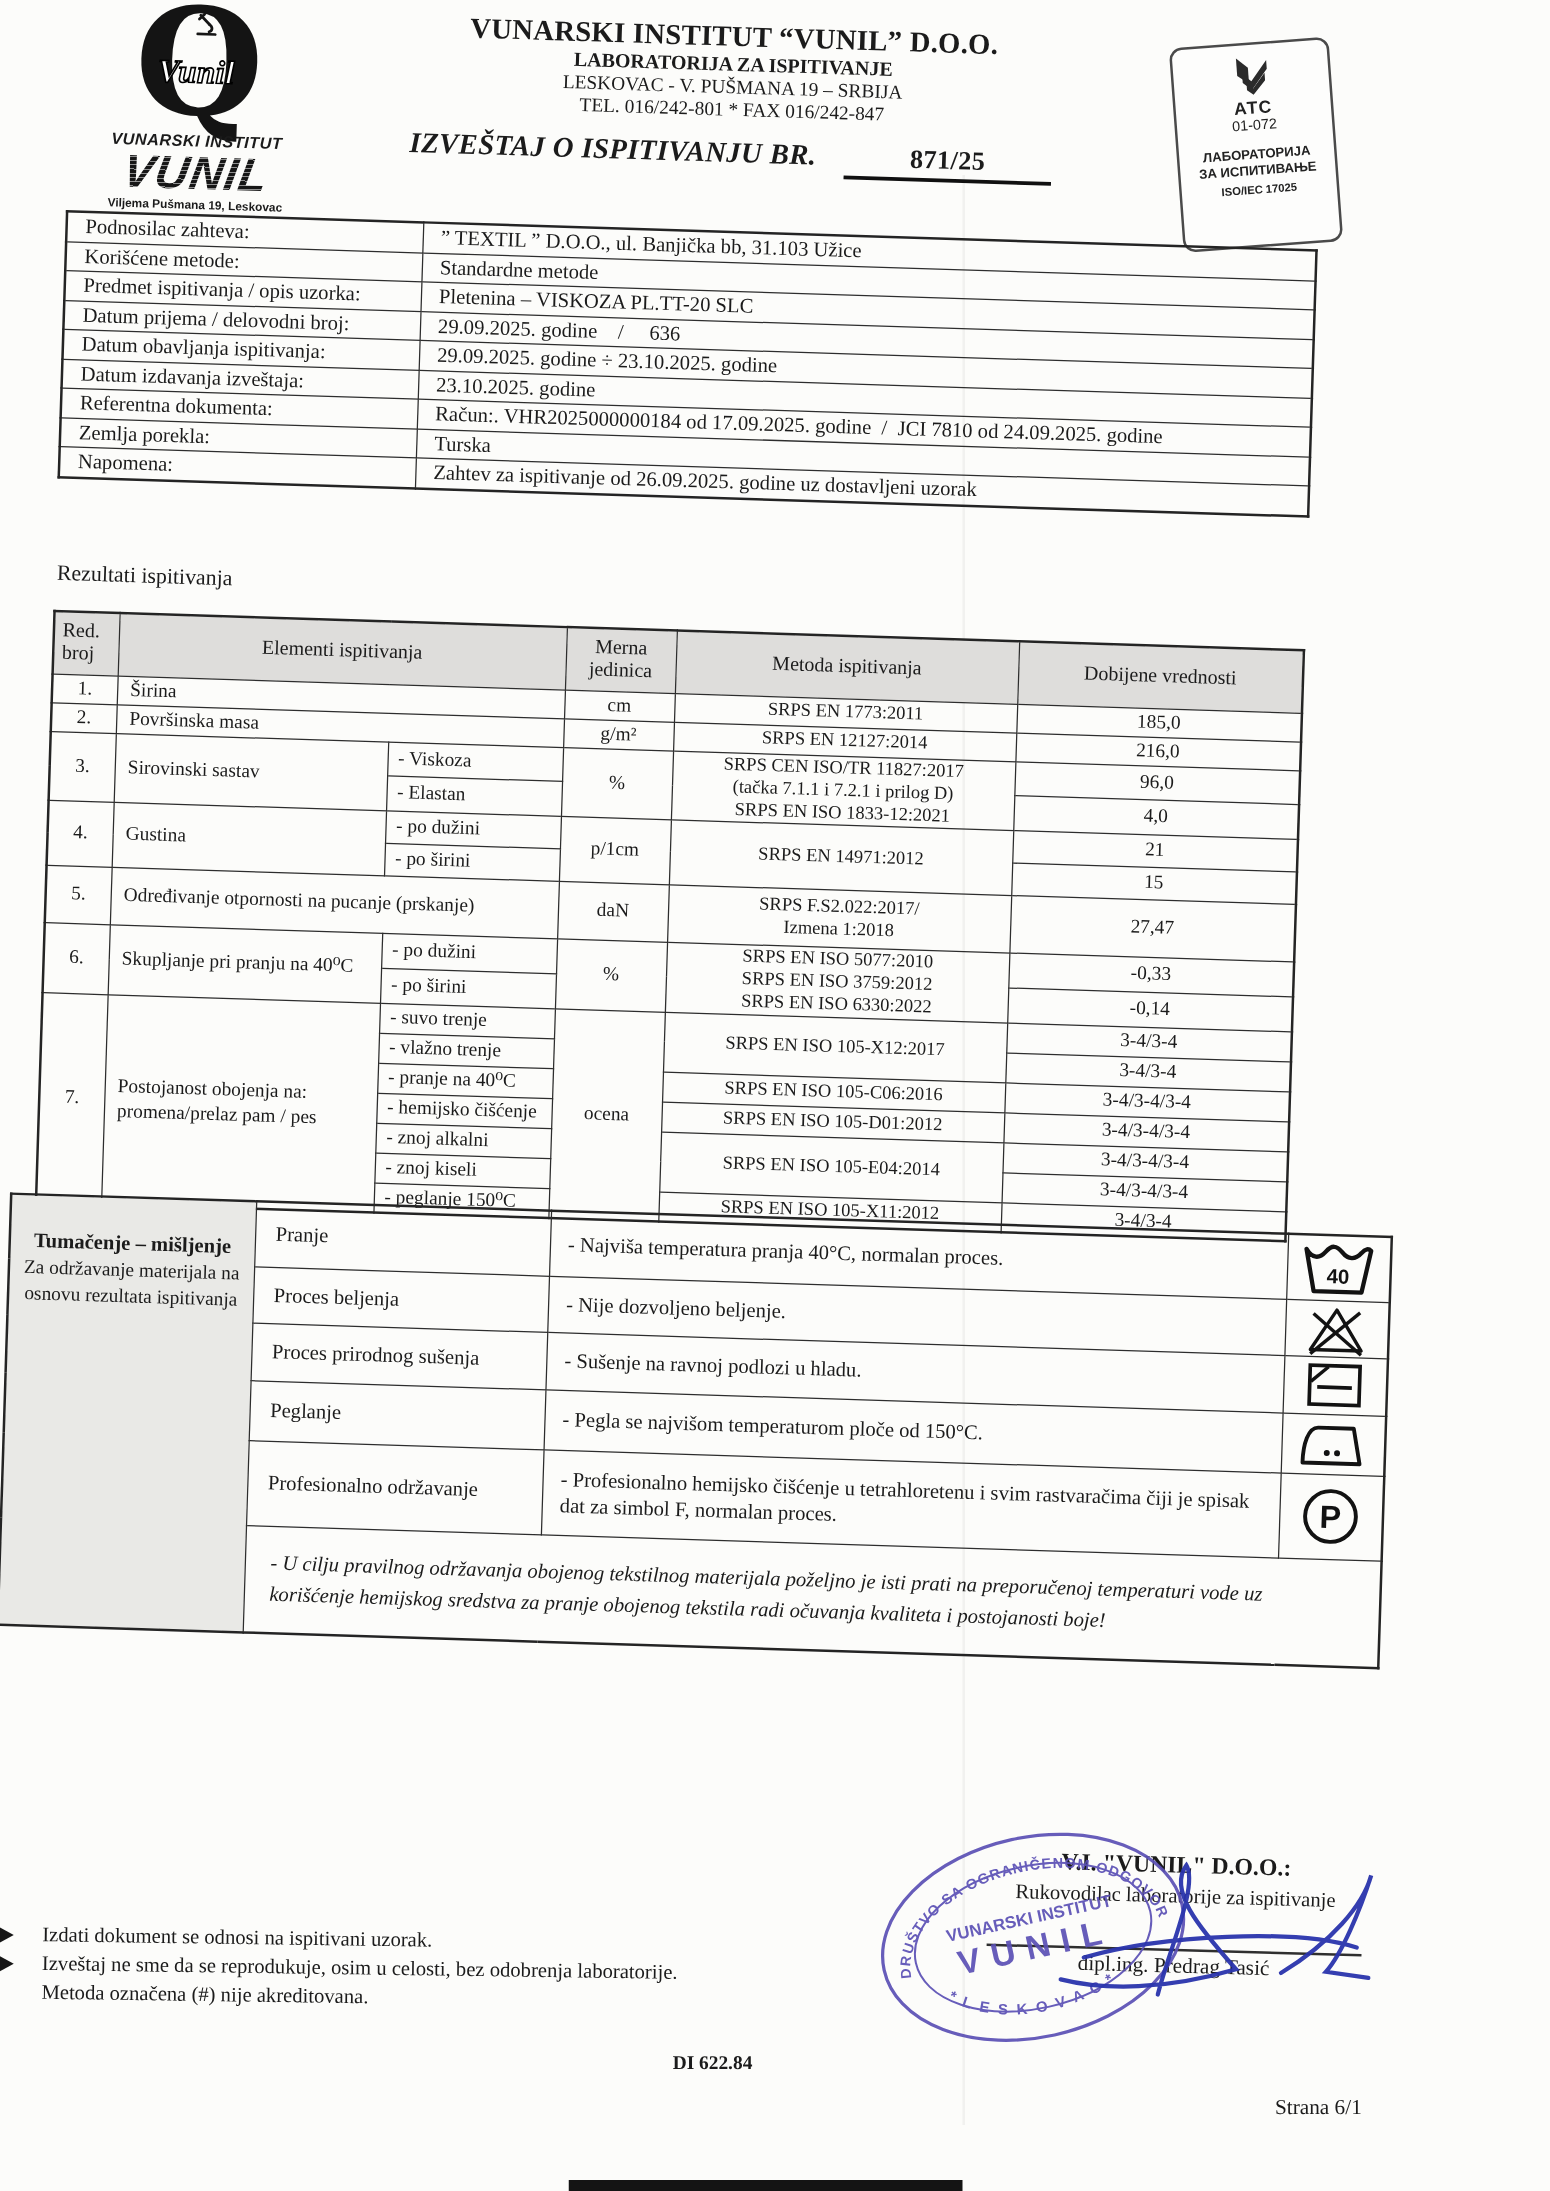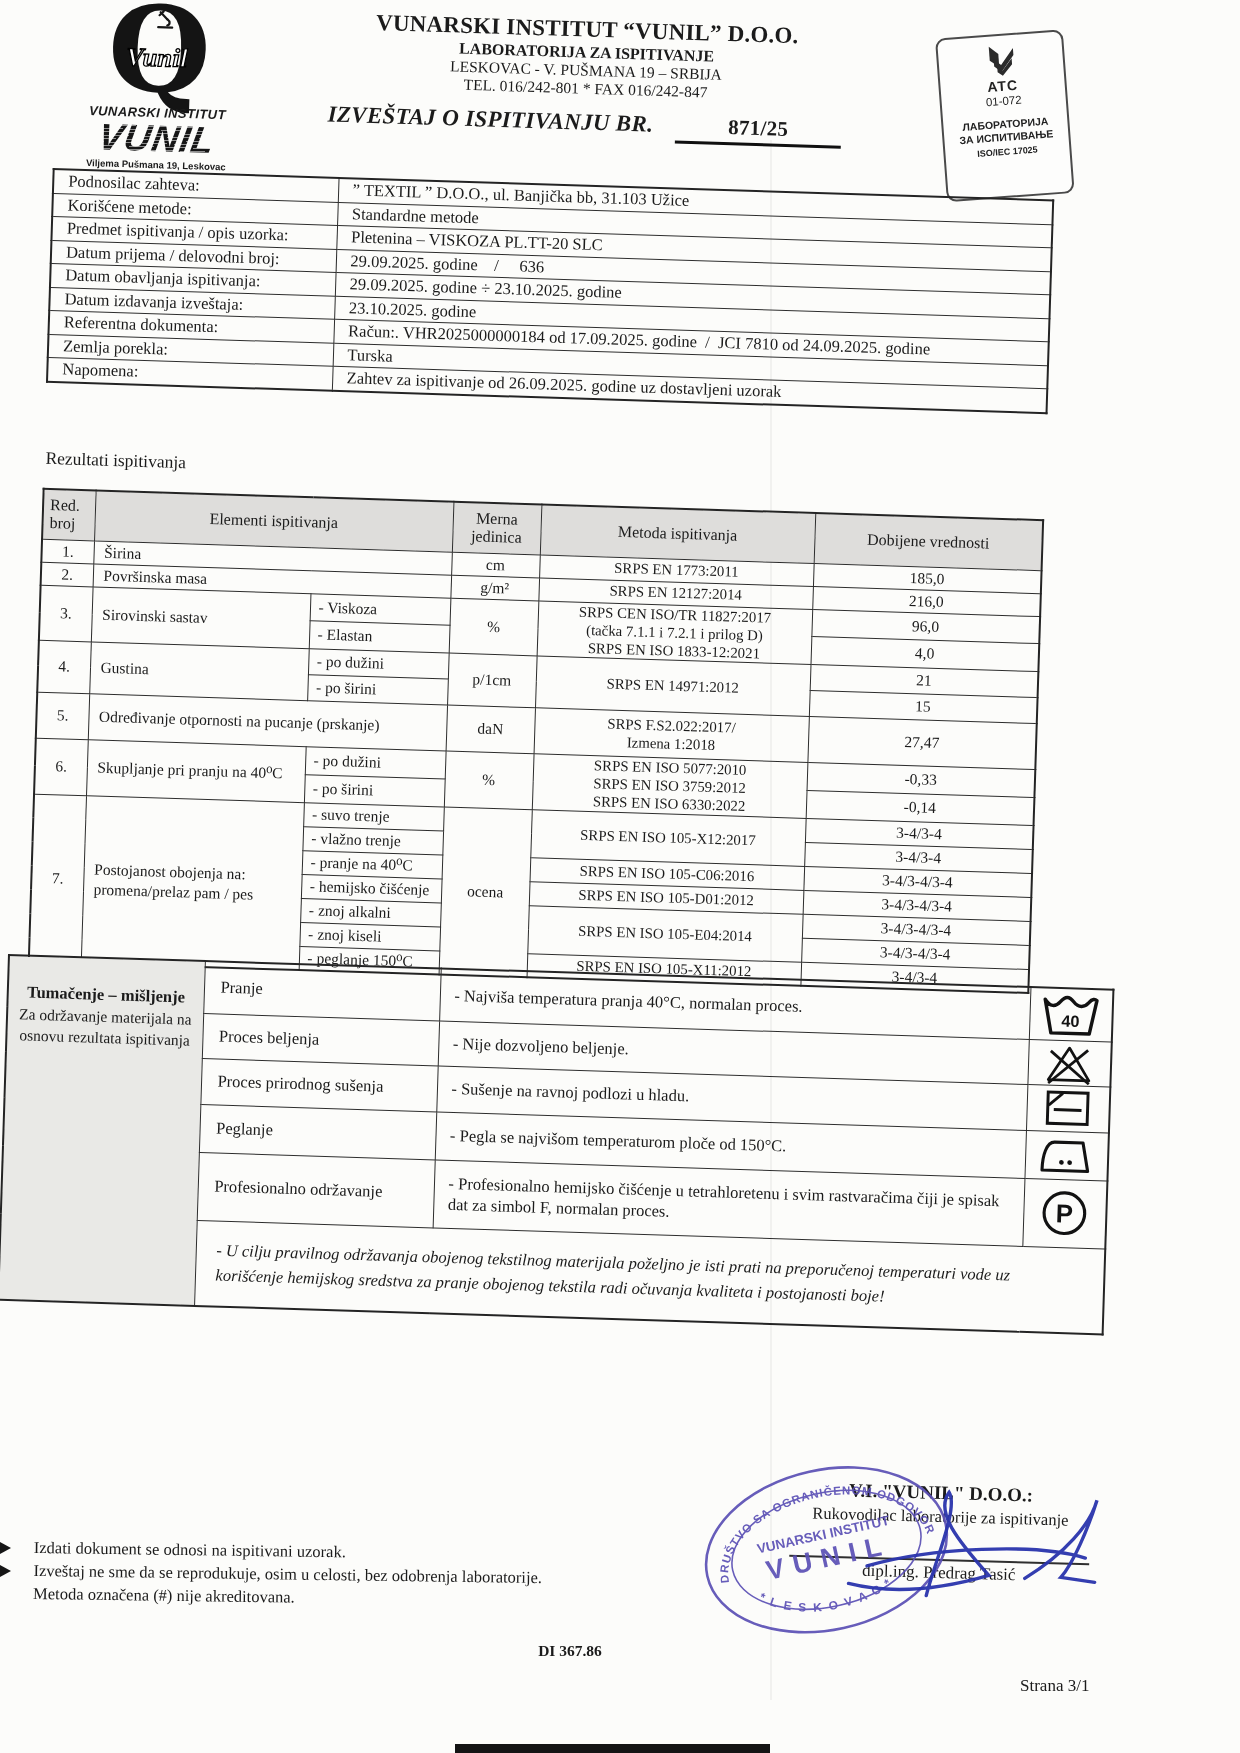--- a/index.html
+++ b/index.html
@@ -412,17 +412,17 @@
     <div class="sig-name">dipl.ing. Predrag Tasić</div>
   </div>
 
   <div class="edge-arrow" style="top:1542px"></div>
   <div class="edge-arrow" style="top:1565px"></div>
   <div class="notes">
     <div>Izdati dokument se odnosi na ispitivani uzorak.</div>
     <div>Izveštaj ne sme da se reprodukuje, osim u celosti, bez odobrenja laboratorije.</div>
     <div>Metoda označena (#) nije akreditovana.</div>
   </div>
-  <div class="doc-code">DI 367.86</div>
-  <div class="page-no">Strana 3/1</div>
+  <div class="doc-code">DI 622.84</div>
+  <div class="page-no">Strana 6/1</div>
 
   <div class="scan-bar"></div>
 </div>
 
 </body></html>

